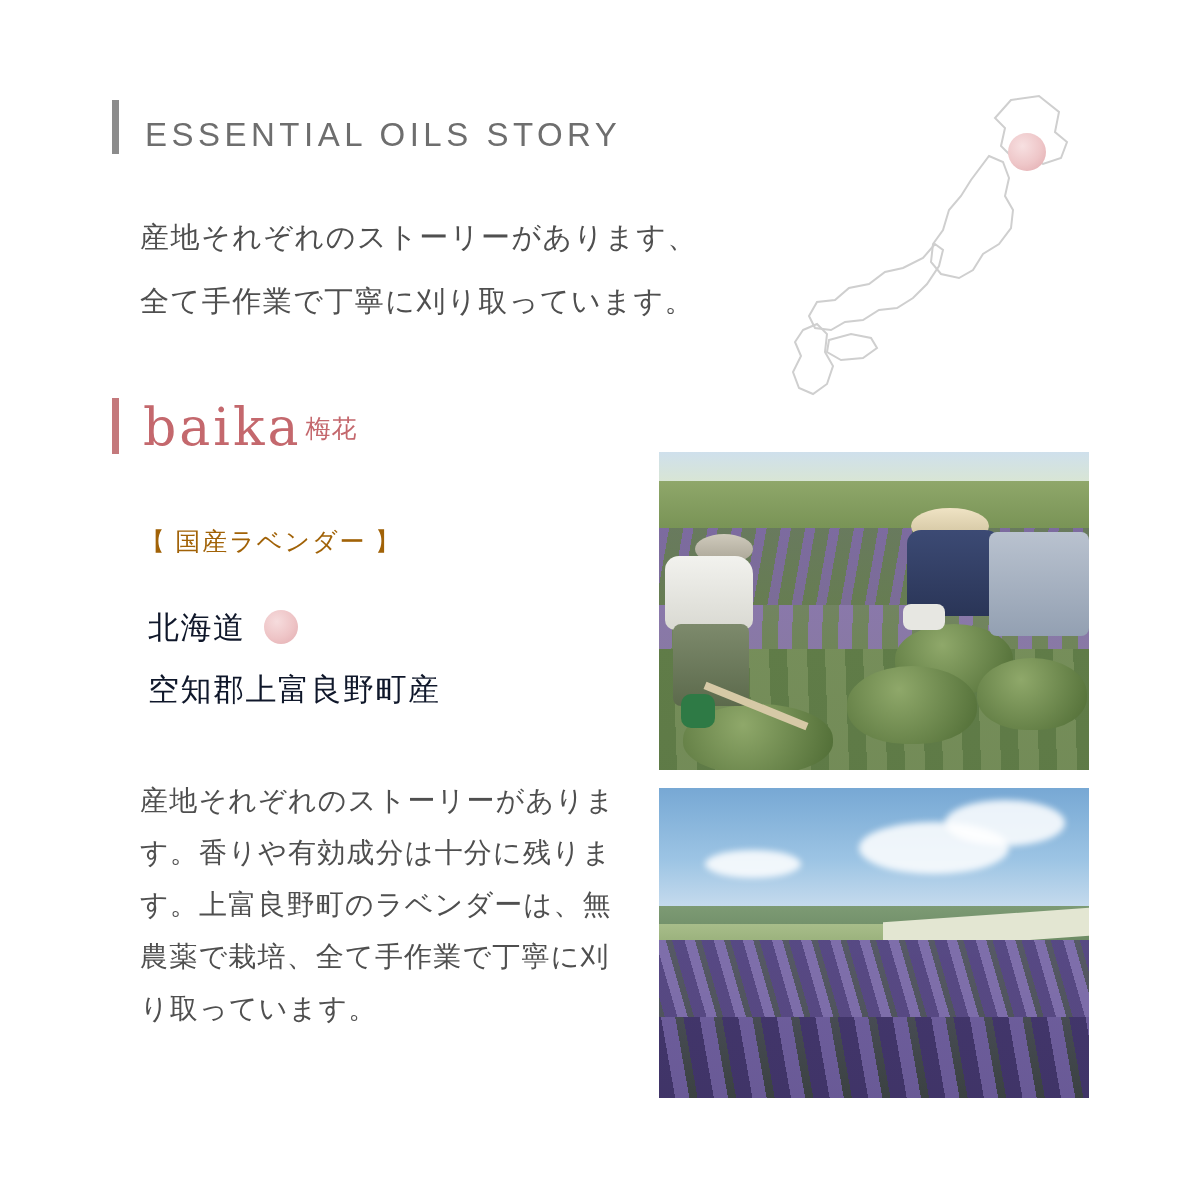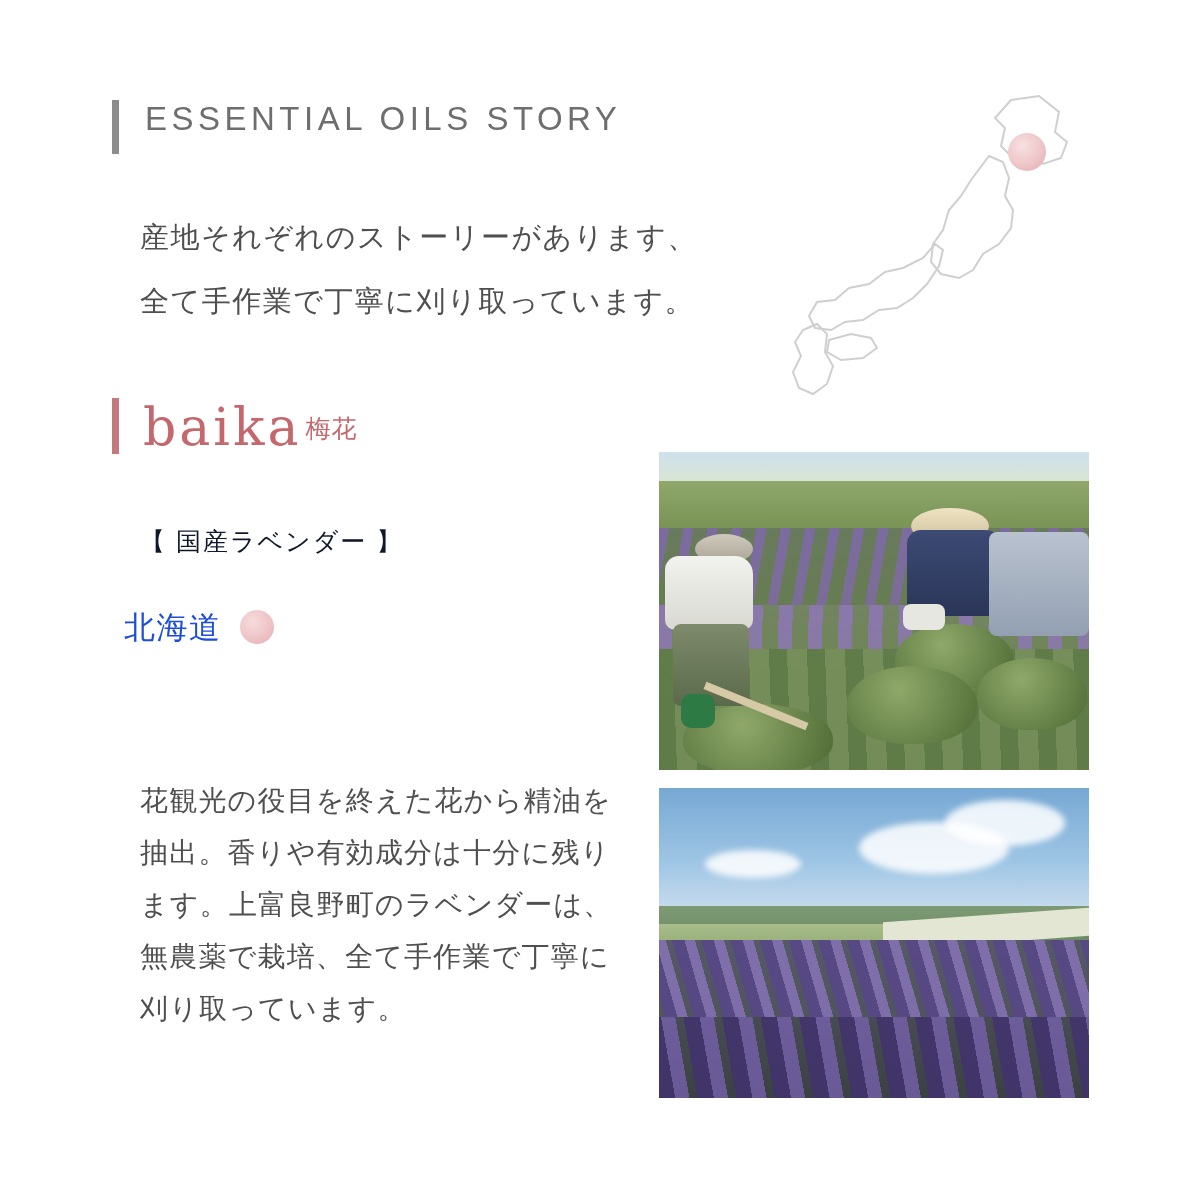--- a/index.html
+++ b/index.html
@@ -15,21 +15,21 @@
     font-family: "Liberation Serif", serif;
     color: #4a4a4a;
   }
 
   
   .section-head {
     position: absolute;
     left: 112px;
     top: 100px;
     display: flex;
-    align-items: flex-start;
+    align-items: flex-end;
   }
   .head-bar {
     width: 7px;
     height: 54px;
     background: #8c8c8c;
     margin-right: 26px;
   }
   .head-title {
     font-family: "Liberation Sans", sans-serif;
     font-size: 33px;
@@ -83,32 +83,32 @@
     letter-spacing: 1px;
   }
 
   
   .product-kind {
     position: absolute;
     left: 140px;
     top: 525px;
     font-size: 25px;
     letter-spacing: 2px;
-    color: #0f172a;
-    font-family: Liberation Sans, sans-serif;
+    color: #a16207;
+    font-family: Liberation Serif, serif;
     white-space: nowrap;
   }
   .origin {
     position: absolute;
-    left: 124px;
+    left: 148px;
     top: 596px;
     font-size: 31px;
     line-height: 62px;
     letter-spacing: 1.5px;
-    color: #1d4ed8;
+    color: #0f172a;
     font-family: "DejaVu Serif", serif;
   }
   .origin-line { display: flex; align-items: center; white-space: nowrap; }
   .origin-dot {
     display: inline-block;
     width: 34px;
     height: 34px;
     border-radius: 50%;
     margin-left: 18px;
     background: radial-gradient(circle at 38% 34%, #f6dcdd 0%, #eec4c6 55%, #e2acb0 100%);
@@ -266,23 +266,24 @@
   <div class="brand-jp">梅花</div>
 </div>
 
 <div class="product-kind">【 国産ラベンダー 】</div>
 
 <div class="origin">
   <div class="origin-line">
     <span>北海道</span>
     <span class="origin-dot"></span>
   </div>
-</div>
-
-<div class="description">花観光の役目を終えた花から精油を抽出。香りや有効成分は十分に残ります。上富良野町のラベンダーは、無農薬で栽培、全て手作業で丁寧に刈り取っています。</div>
+  <div class="origin-line">空知郡上富良野町産</div>
+</div>
+
+<div class="description">産地それぞれのストーリーがあります。香りや有効成分は十分に残ります。上富良野町のラベンダーは、無農薬で栽培、全て手作業で丁寧に刈り取っています。</div>
 
 <div class="japan-map">
   <svg viewBox="0 0 320 330" width="320" height="330" fill="none" stroke="#cfcfcf" stroke-width="2">
 
     <path d="M236 10 l28 -4 20 16 -4 20 12 10 -6 16 -18 6 -16 -8 -12 4 -14 -14 4 -18 -10 -10 z"></path>
 
     <path d="M214 66 l14 6 6 16 -4 18 8 14 -2 18 -12 16 -16 10 -10 16 -14 8 -18 -4 -10 -12
              2 -18 10 -14 6 -20 12 -14 10 -16 z"></path>
 
     <path d="M160 154 l-12 14 -20 10 -18 4 -16 12 -20 4 -14 12 -18 2 -8 14 6 12 16 2

